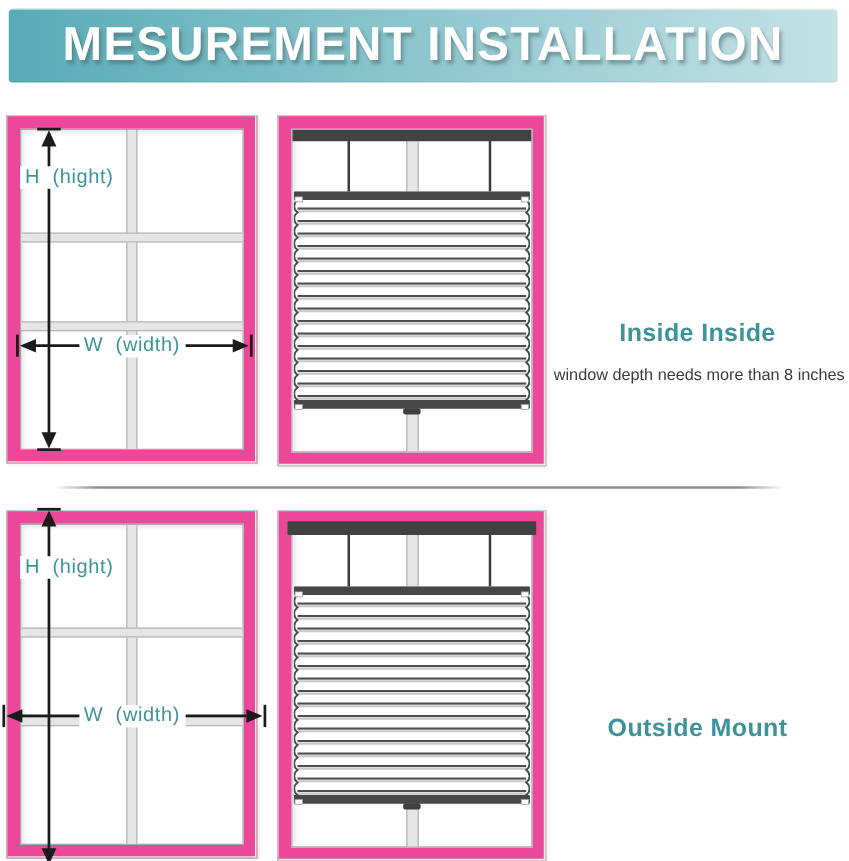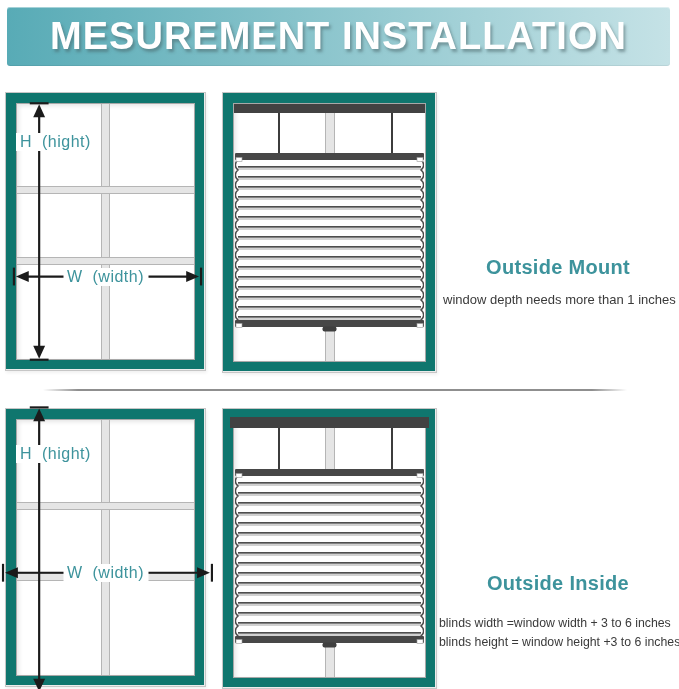--- a/index.html
+++ b/index.html
@@ -23,21 +23,21 @@
     display:flex;align-items:center;justify-content:center;
   }
   .banner-title{
     color:#fff;font-size:38px;font-weight:bold;letter-spacing:1px;
     text-shadow:2px 3px 3px rgba(70,95,100,.5);
     white-space:nowrap;
   }
 
   
   .window{
-    position:absolute;background:#0f766e;border:1px solid #c6c6c6;padding:10px;
+    position:absolute;background:#ec4899;border:1px solid #c6c6c6;padding:10px;
     box-shadow:inset -1px -1px 0 #ececec, 1px 2px 3px rgba(0,0,0,.06);
     box-sizing:border-box;
     text-align:right;
   }
   .panes{
     position:relative;width:100%;height:100%;background:#fff;
     border:1px solid #a8a8a8;box-sizing:border-box;
     box-shadow:inset 2px 2px 4px rgba(0,0,0,.10);
   }
   .mull-v{
@@ -181,23 +181,23 @@
             <rect x="182" y="4.5" width="6" height="4" fill="#fff" stroke="#9a9a9a" stroke-width="0.6"></rect>
             <rect x="1" y="170.5" width="6" height="4" fill="#fff" stroke="#9a9a9a" stroke-width="0.6"></rect>
             <rect x="182" y="170.5" width="6" height="4" fill="#fff" stroke="#9a9a9a" stroke-width="0.6"></rect>
             <rect x="87.5" y="173.5" width="14" height="5" rx="2" fill="#3f3f3f"></rect>
           </svg>
         </div>
     </div>
   </div>
 
   <div class="info info-inside">
-    <div class="info-heading">Outside Mount</div>
+    <div class="info-heading">Inside Inside</div>
     <div class="info-lines">
-      <span class="info-line">window depth needs more than 1 inches</span>
+      <span class="info-line">window depth needs more than 8 inches</span>
     </div>
   </div>
 
   <div class="divider"></div>
 
   <div class="window win-measure-bot">
     <div class="panes">
       <div class="mull-v"></div>
       <div class="mull-h" style="top:82px;"></div>
       <div class="mull-h" style="top:153px;"></div>
@@ -271,20 +271,16 @@
             <rect x="182" y="4.5" width="6" height="4" fill="#fff" stroke="#9a9a9a" stroke-width="0.6"></rect>
             <rect x="1" y="170.5" width="6" height="4" fill="#fff" stroke="#9a9a9a" stroke-width="0.6"></rect>
             <rect x="182" y="170.5" width="6" height="4" fill="#fff" stroke="#9a9a9a" stroke-width="0.6"></rect>
             <rect x="87.5" y="173.5" width="14" height="5" rx="2" fill="#3f3f3f"></rect>
           </svg>
         </div>
     </div>
   </div>
 
   <div class="info info-outside">
-    <div class="info-heading">Outside Inside</div>
-    <div class="info-lines">
-      <span class="info-line">blinds width =window width + 3 to 6 inches</span>
-      <span class="info-line">blinds height = window height +3 to 6 inches</span>
-    </div>
+    <div class="info-heading">Outside Mount</div>
   </div>
 
 </div>
 
 </body></html>

